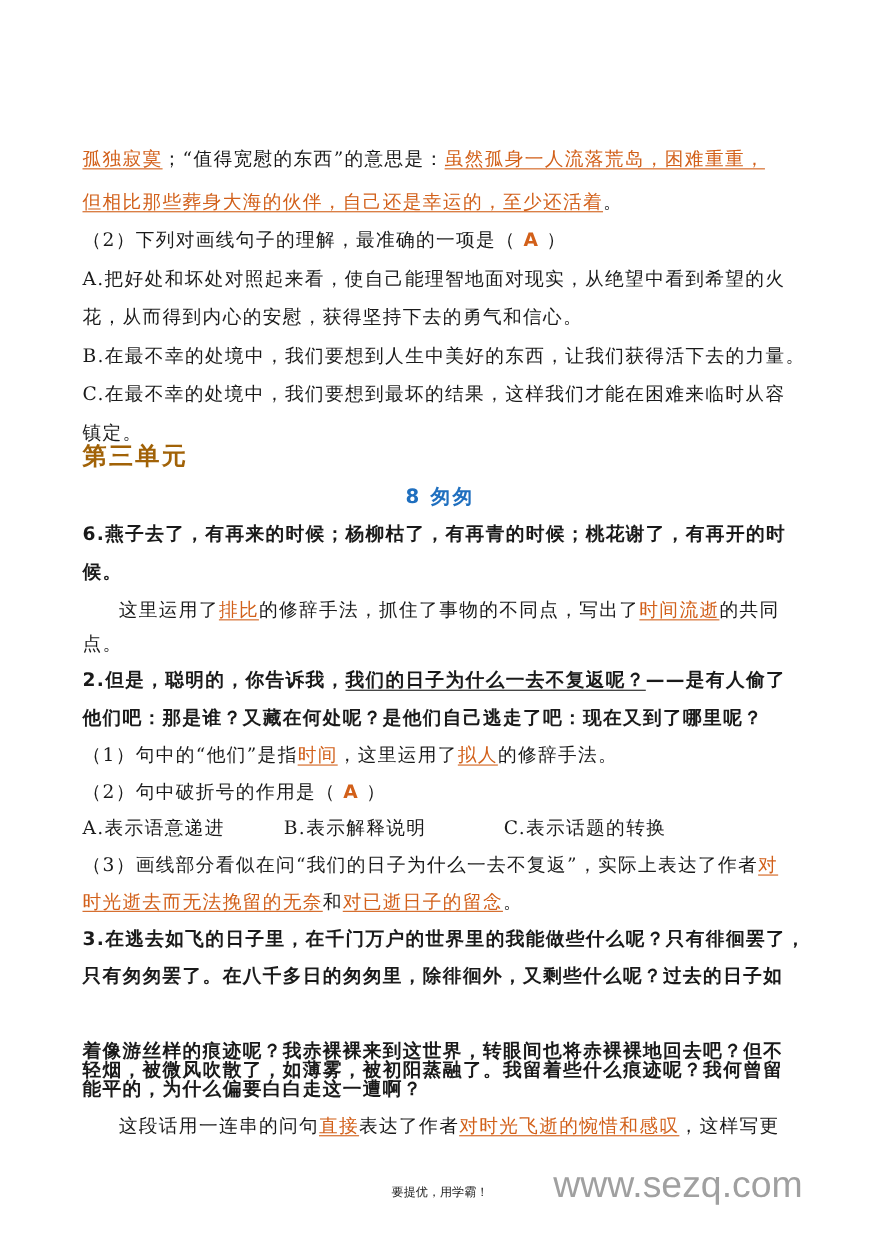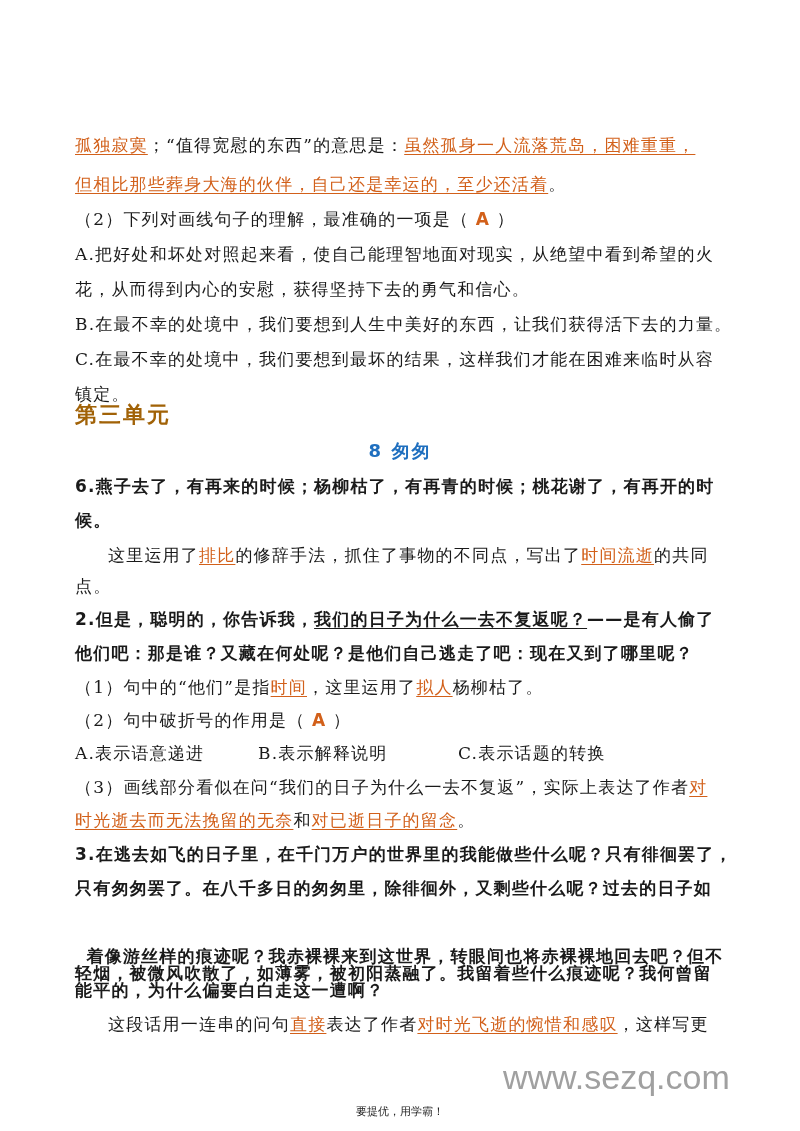--- a/index.html
+++ b/index.html
@@ -6,21 +6,21 @@
     body { width: 800px; height: 1131px; position: relative; overflow: hidden;
       font-family: "DejaVu Serif", "Liberation Serif", serif; color: #1a1a1a; }
     .page { position: absolute; left: 0; top: 0; width: 644px; height: 1131px; }
     .line { position: absolute; left: 75px; width: 660px; font-size: 17px; line-height: 24px; white-space: nowrap; letter-spacing: 1.2px; }
     .bold { font-weight: bold; font-family: "DejaVu Sans", "Liberation Sans", sans-serif; }
     .ans { color: #d2601a; text-decoration: underline; text-decoration-color: #d2601a; text-underline-offset: 3px; }
     .ans-bold { color: #d2601a; font-weight: bold; font-family: "DejaVu Sans", sans-serif; }
     .ul-black { text-decoration: underline; text-underline-offset: 3px; }
     .unit-title { position: absolute; left: 75px; top: 400px; font-size: 22px; color: #a16207; font-weight: bold; letter-spacing: 2px; }
     .lesson-title { position: absolute; left: 0; width: 800px; top: 439px; text-align: center; font-size: 18px; color: #1f6fbf; font-weight: bold; font-family: "DejaVu Sans", sans-serif; letter-spacing: 2px; }
-    .footer { position: absolute; top: 1076px; left: 0; width: 800px; text-align: center; font-size: 11px; color: #222; font-family: "DejaVu Sans", sans-serif; margin-top: 28px; }
+    .footer { position: absolute; top: 1076px; left: 0; width: 800px; text-align: center; font-size: 11px; color: #222; font-family: "DejaVu Sans", sans-serif; }
     .watermark { position: absolute; left: 503px; top: 1058px; font-size: 34px; color: #a0a0a0; font-family: "Liberation Sans", sans-serif; letter-spacing: 0px; }
   </style>
 </head>
 <body>
 
 <div class="page">
 
   <div class="line" style="top:133px;">
     <span class="ans">孤独寂寞</span><span>；“值得宽慰的东西”的意思是：</span><span class="ans">虽然孤身一人流落荒岛，困难重重，</span>
   </div>
@@ -44,39 +44,39 @@
   <div class="line" style="top:543px; left:108px;">
     <span>这里运用了</span><span class="ans">排比</span><span>的修辞手法，抓住了事物的不同点，写出了</span><span class="ans">时间流逝</span><span>的共同</span>
   </div>
   <div class="line" style="top:574px;">点。</div>
 
   <div class="line bold" style="top:607px;">
     <span>2.但是，聪明的，你告诉我，</span><span class="ul-black">我们的日子为什么一去不复返呢？</span><span>——是有人偷了</span>
   </div>
   <div class="line bold" style="top:641px;">他们吧：那是谁？又藏在何处呢？是他们自己逃走了吧：现在又到了哪里呢？</div>
   <div class="line" style="top:675px;">
-    <span>（1）句中的“他们”是指</span><span class="ans">时间</span><span>，这里运用了</span><span class="ans">拟人</span><span>杨柳枯了。</span>
+    <span>（1）句中的“他们”是指</span><span class="ans">时间</span><span>，这里运用了</span><span class="ans">拟人</span><span>的修辞手法。</span>
   </div>
   <div class="line" style="top:708px;">
     <span>（2）句中破折号的作用是（ </span><span class="ans-bold">A</span><span> ）</span>
   </div>
   <div class="line" style="top:741px;">
     <span style="display:inline-block;width:183px;">A.表示语意递进</span><span style="display:inline-block;width:200px;">B.表示解释说明</span><span>C.表示话题的转换</span>
   </div>
   <div class="line" style="top:775px;">
     <span>（3）画线部分看似在问“我们的日子为什么一去不复返”，实际上表达了作者</span><span class="ans">对</span>
   </div>
   <div class="line" style="top:808px;">
     <span class="ans">时光逝去而无法挽留的无奈</span><span>和</span><span class="ans">对已逝日子的留念</span><span>。</span>
   </div>
 
   <div class="line bold" style="top:842px;">3.在逃去如飞的日子里，在千门万户的世界里的我能做些什么呢？只有徘徊罢了，</div>
   <div class="line bold" style="top:876px;">只有匆匆罢了。在八千多日的匆匆里，除徘徊外，又剩些什么呢？过去的日子如</div>
   <div class="line bold" style="top:961px;">轻烟，被微风吹散了，如薄雾，被初阳蒸融了。我留着些什么痕迹呢？我何曾留</div>
-  <div class="line bold" style="top:944px;text-align:center;">着像游丝样的痕迹呢？我赤裸裸来到这世界，转眼间也将赤裸裸地回去吧？但不</div>
+  <div class="line bold" style="top:944px;">着像游丝样的痕迹呢？我赤裸裸来到这世界，转眼间也将赤裸裸地回去吧？但不</div>
   <div class="line bold" style="top:978px;">能平的，为什么偏要白白走这一遭啊？</div>
   <div class="line" style="top:1012px; left:108px;">
     <span>这段话用一连串的问句</span><span class="ans">直接</span><span>表达了作者</span><span class="ans">对时光飞逝的惋惜和感叹</span><span>，这样写更</span>
   </div>
 
   <div class="footer">要提优，用学霸！</div>
   <div class="watermark">www.sezq.com</div>
 </div>
 
 </body></html>

